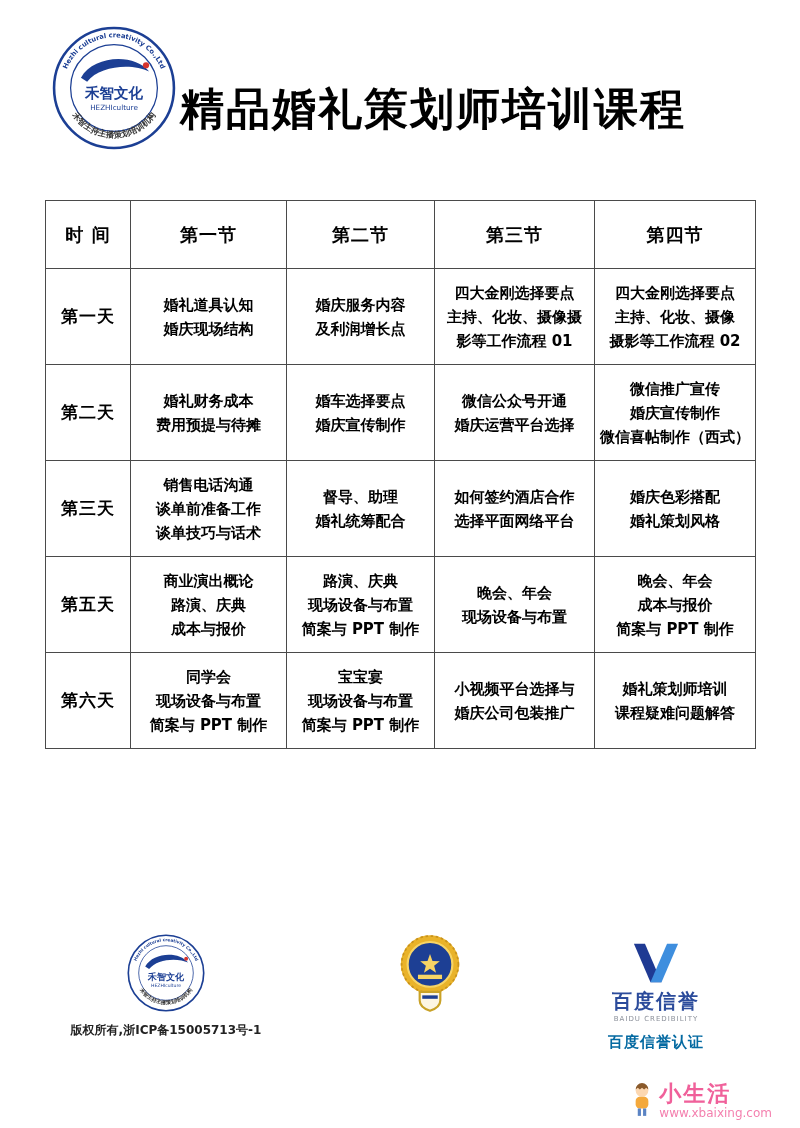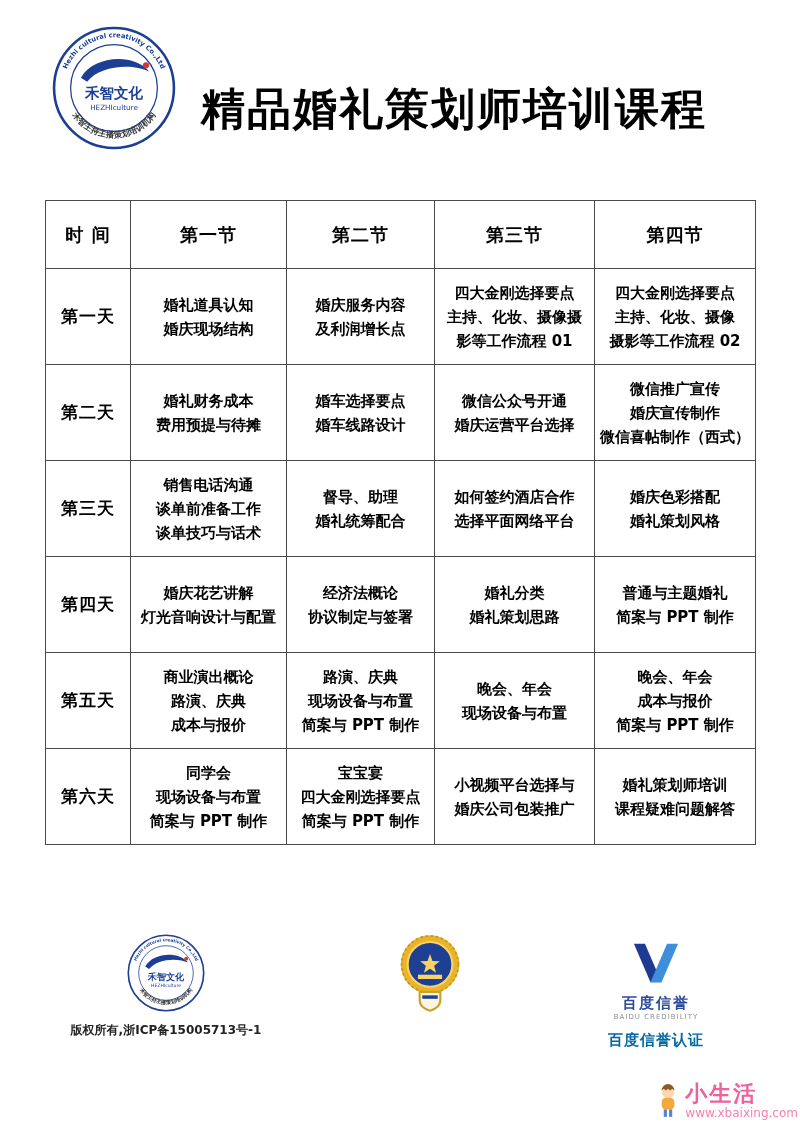--- a/index.html
+++ b/index.html
@@ -5,21 +5,21 @@
   * { margin:0; padding:0; box-sizing:border-box; }
   html,body { background:#ffffff; }
   body {
     width:800px; height:1128px; position:relative; overflow:hidden;
     font-family:"DejaVu Sans","Liberation Sans",sans-serif; color:#000;
   }
 
   
   .header-logo { position:absolute; left:52px; top:26px; width:124px; height:124px; }
   .page-title  { position:absolute; left:180px; top:80px; width:548px;
-                 text-align:center; font-size:44px; font-weight:bold;
+                 font-size:44px; font-weight:bold;
                  letter-spacing:2px; color:#000; white-space:nowrap; }
 
   
   table.schedule { position:absolute; left:45px; top:200px; width:710px;
                    border-collapse:collapse; table-layout:fixed; }
   .schedule th, .schedule td {
     border:1px solid #4a4a4a; text-align:center; vertical-align:middle;
     color:#000; padding:4px 3px;
   }
   .schedule th { height:68px; font-size:18px; font-weight:bold; letter-spacing:1px; }
@@ -32,26 +32,26 @@
   .footer-company { left:66px;  top:934px; width:200px; }
   .footer-police  { left:310px; top:930px; width:240px; }
   .footer-baidu   { left:556px; top:940px; width:200px; }
 
   .footer-logo  { width:78px; height:78px; display:block; margin:0 auto; }
   .badge-svg    { width:78px; height:86px; display:block; margin:0 auto; }
   .baidu-svg    { width:58px; height:46px; display:block; margin:0 auto; }
 
   .copyright-text { margin-top:10px; font-size:12px; font-weight:bold; color:#222; white-space:nowrap; }
   .police-text    { margin-top:10px; font-size:15px; font-weight:bold; color:#000; white-space:nowrap; }
-  .baidu-cn   { margin-top:8px; font-size:15px; font-weight:bold; color:#2b4b9b; letter-spacing:2px; }
+  .baidu-cn   { margin-top:2px; font-size:20px; font-weight:bold; color:#2b4b9b; letter-spacing:2px; }
   .baidu-en   { font-size:7px; color:#8a8f99; letter-spacing:1px; }
   .baidu-cert { margin-top:10px; font-size:15px; font-weight:bold; color:#0369a1; letter-spacing:1px; }
 
   
-  .watermark { position:absolute; right:2px; bottom:8px; display:flex; align-items:center; gap:3px; }
+  .watermark { position:absolute; right:28px; bottom:8px; display:flex; align-items:flex-start; gap:3px; }
   .wm-icon   { width:28px; height:36px; }
   .wm-name   { font-size:22px; font-weight:bold; color:#f0609a; letter-spacing:2px; line-height:1.1; }
   .wm-url    { font-size:12px; color:#f47fae; }
 </style>
 </head>
 <body>
 
 <svg class="header-logo" viewBox="0 0 120 120" xmlns="http://www.w3.org/2000/svg" xmlns:xlink="http://www.w3.org/1999/xlink">
   <circle cx="60" cy="60" r="58" fill="#ffffff" stroke="#1c3f94" stroke-width="2.5"></circle>
   <circle cx="60" cy="60" r="42" fill="none" stroke="#1c3f94" stroke-width="1.2"></circle>
@@ -102,71 +102,60 @@
 影等工作流程 01</td>
       <td>四大金刚选择要点
 主持、化妆、摄像
 摄影等工作流程 02</td>
     </tr>
     <tr>
       <td class="time">第二天</td>
       <td>婚礼财务成本
 费用预提与待摊</td>
       <td>婚车选择要点
-婚车线路设计</td>
+婚庆宣传制作</td>
       <td>微信公众号开通
 婚庆运营平台选择</td>
       <td>微信推广宣传
 婚庆宣传制作
 微信喜帖制作（西式）</td>
     </tr>
     <tr>
       <td class="time">第三天</td>
       <td>销售电话沟通
 谈单前准备工作
 谈单技巧与话术</td>
       <td>督导、助理
 婚礼统筹配合</td>
       <td>如何签约酒店合作
 选择平面网络平台</td>
       <td>婚庆色彩搭配
 婚礼策划风格</td>
     </tr>
     <tr>
-      <td class="time">第四天</td>
-      <td>婚庆花艺讲解
-灯光音响设计与配置</td>
-      <td>经济法概论
-协议制定与签署</td>
-      <td>婚礼分类
-婚礼策划思路</td>
-      <td>普通与主题婚礼
-简案与 PPT 制作</td>
-    </tr>
-    <tr>
       <td class="time">第五天</td>
       <td>商业演出概论
 路演、庆典
 成本与报价</td>
       <td>路演、庆典
 现场设备与布置
 简案与 PPT 制作</td>
       <td>晚会、年会
 现场设备与布置</td>
       <td>晚会、年会
 成本与报价
 简案与 PPT 制作</td>
     </tr>
     <tr>
       <td class="time">第六天</td>
       <td>同学会
 现场设备与布置
 简案与 PPT 制作</td>
       <td>宝宝宴
-四大金刚选择要点
+现场设备与布置
 简案与 PPT 制作</td>
       <td>小视频平台选择与
 婚庆公司包装推广</td>
       <td>婚礼策划师培训
 课程疑难问题解答</td>
     </tr>
   </tbody>
 </table>
 
 <div class="footer-col footer-company">

